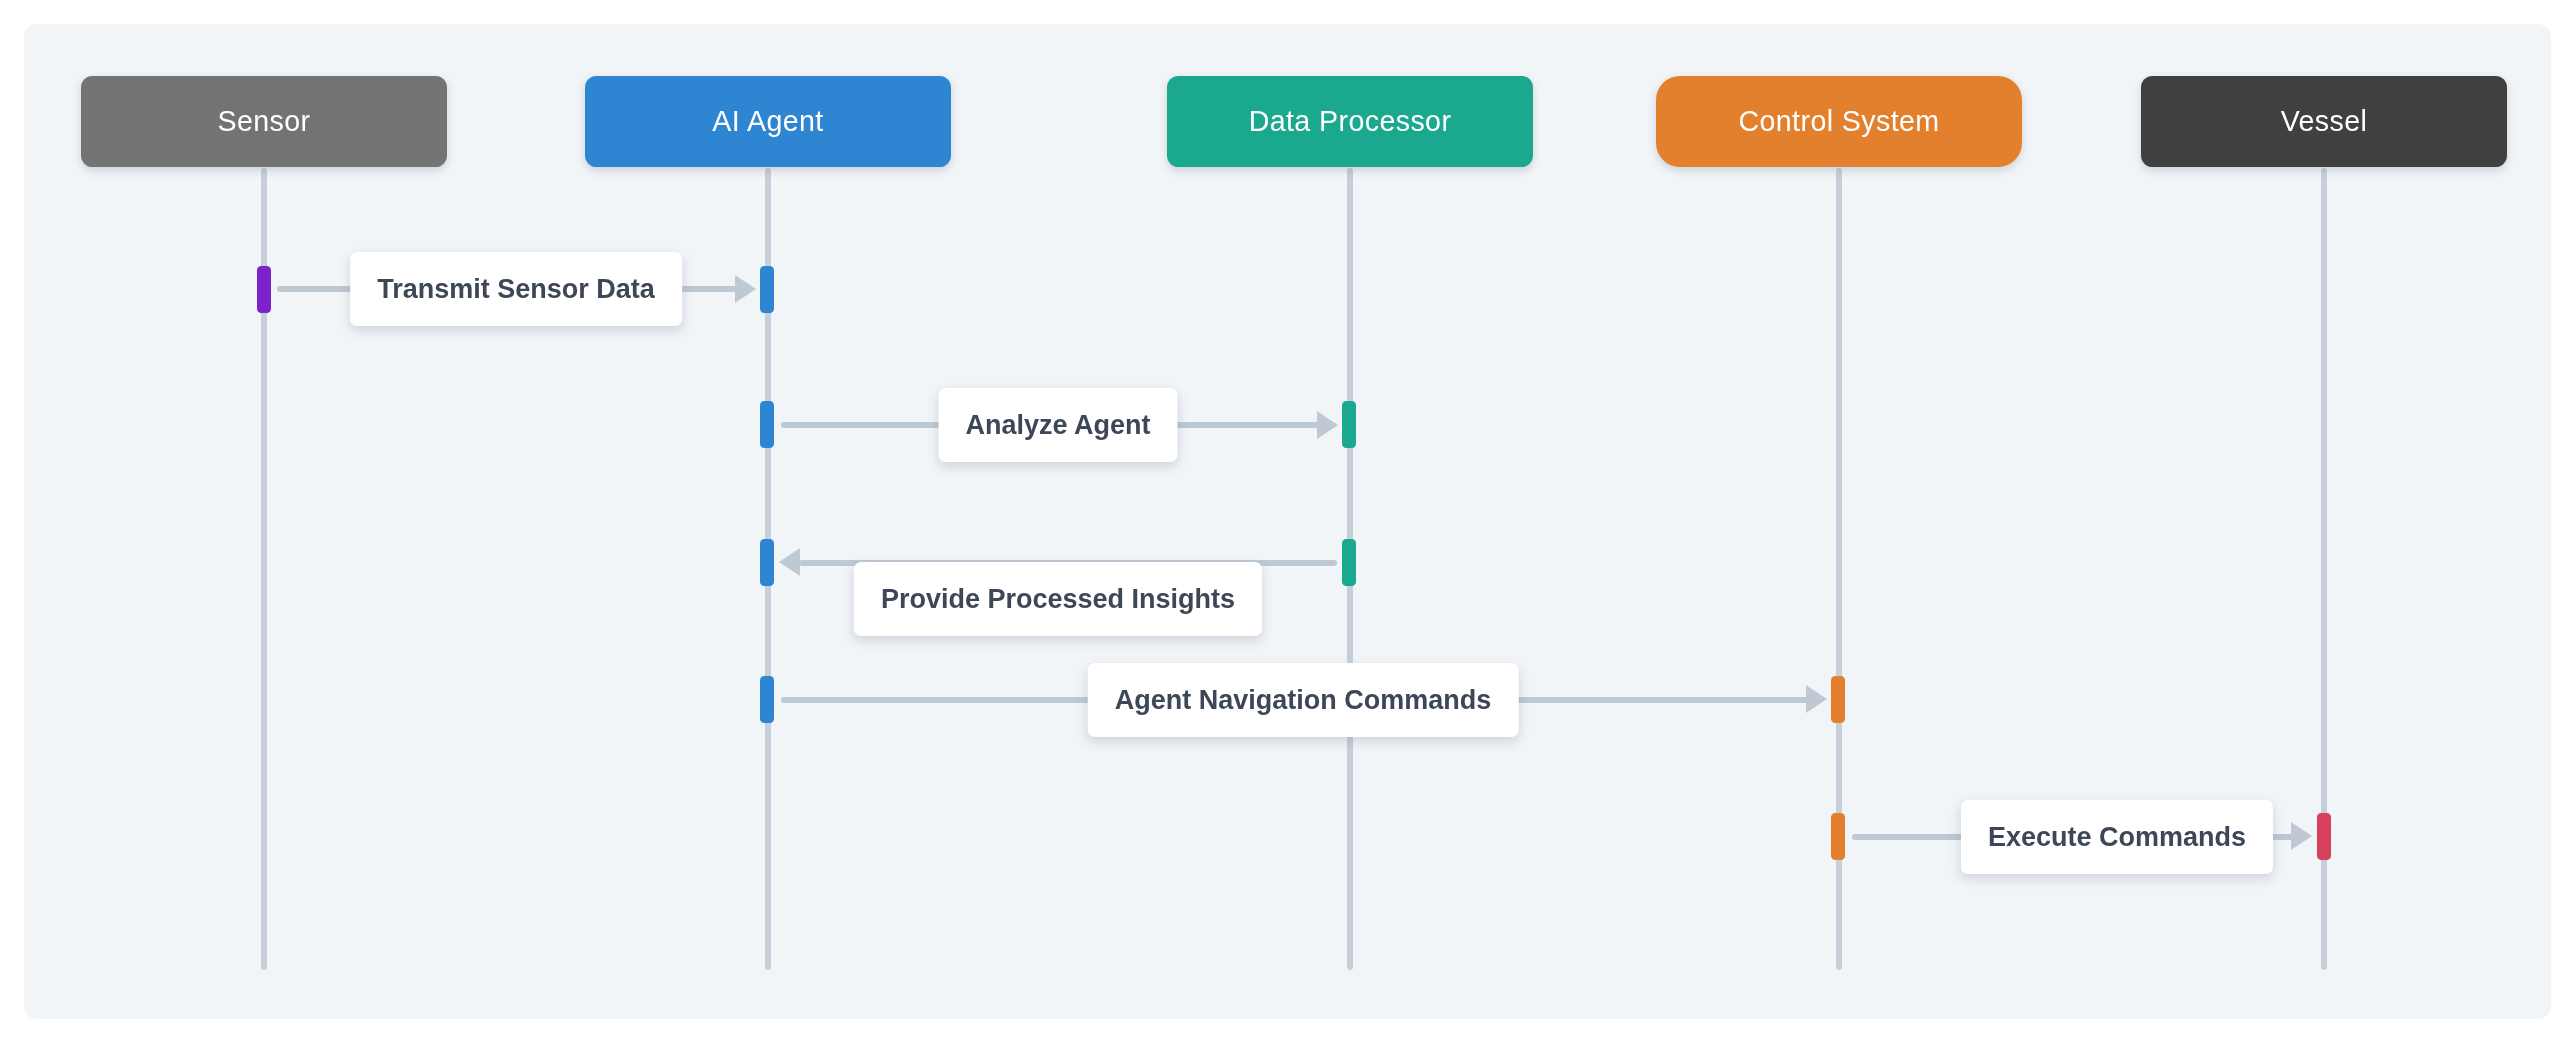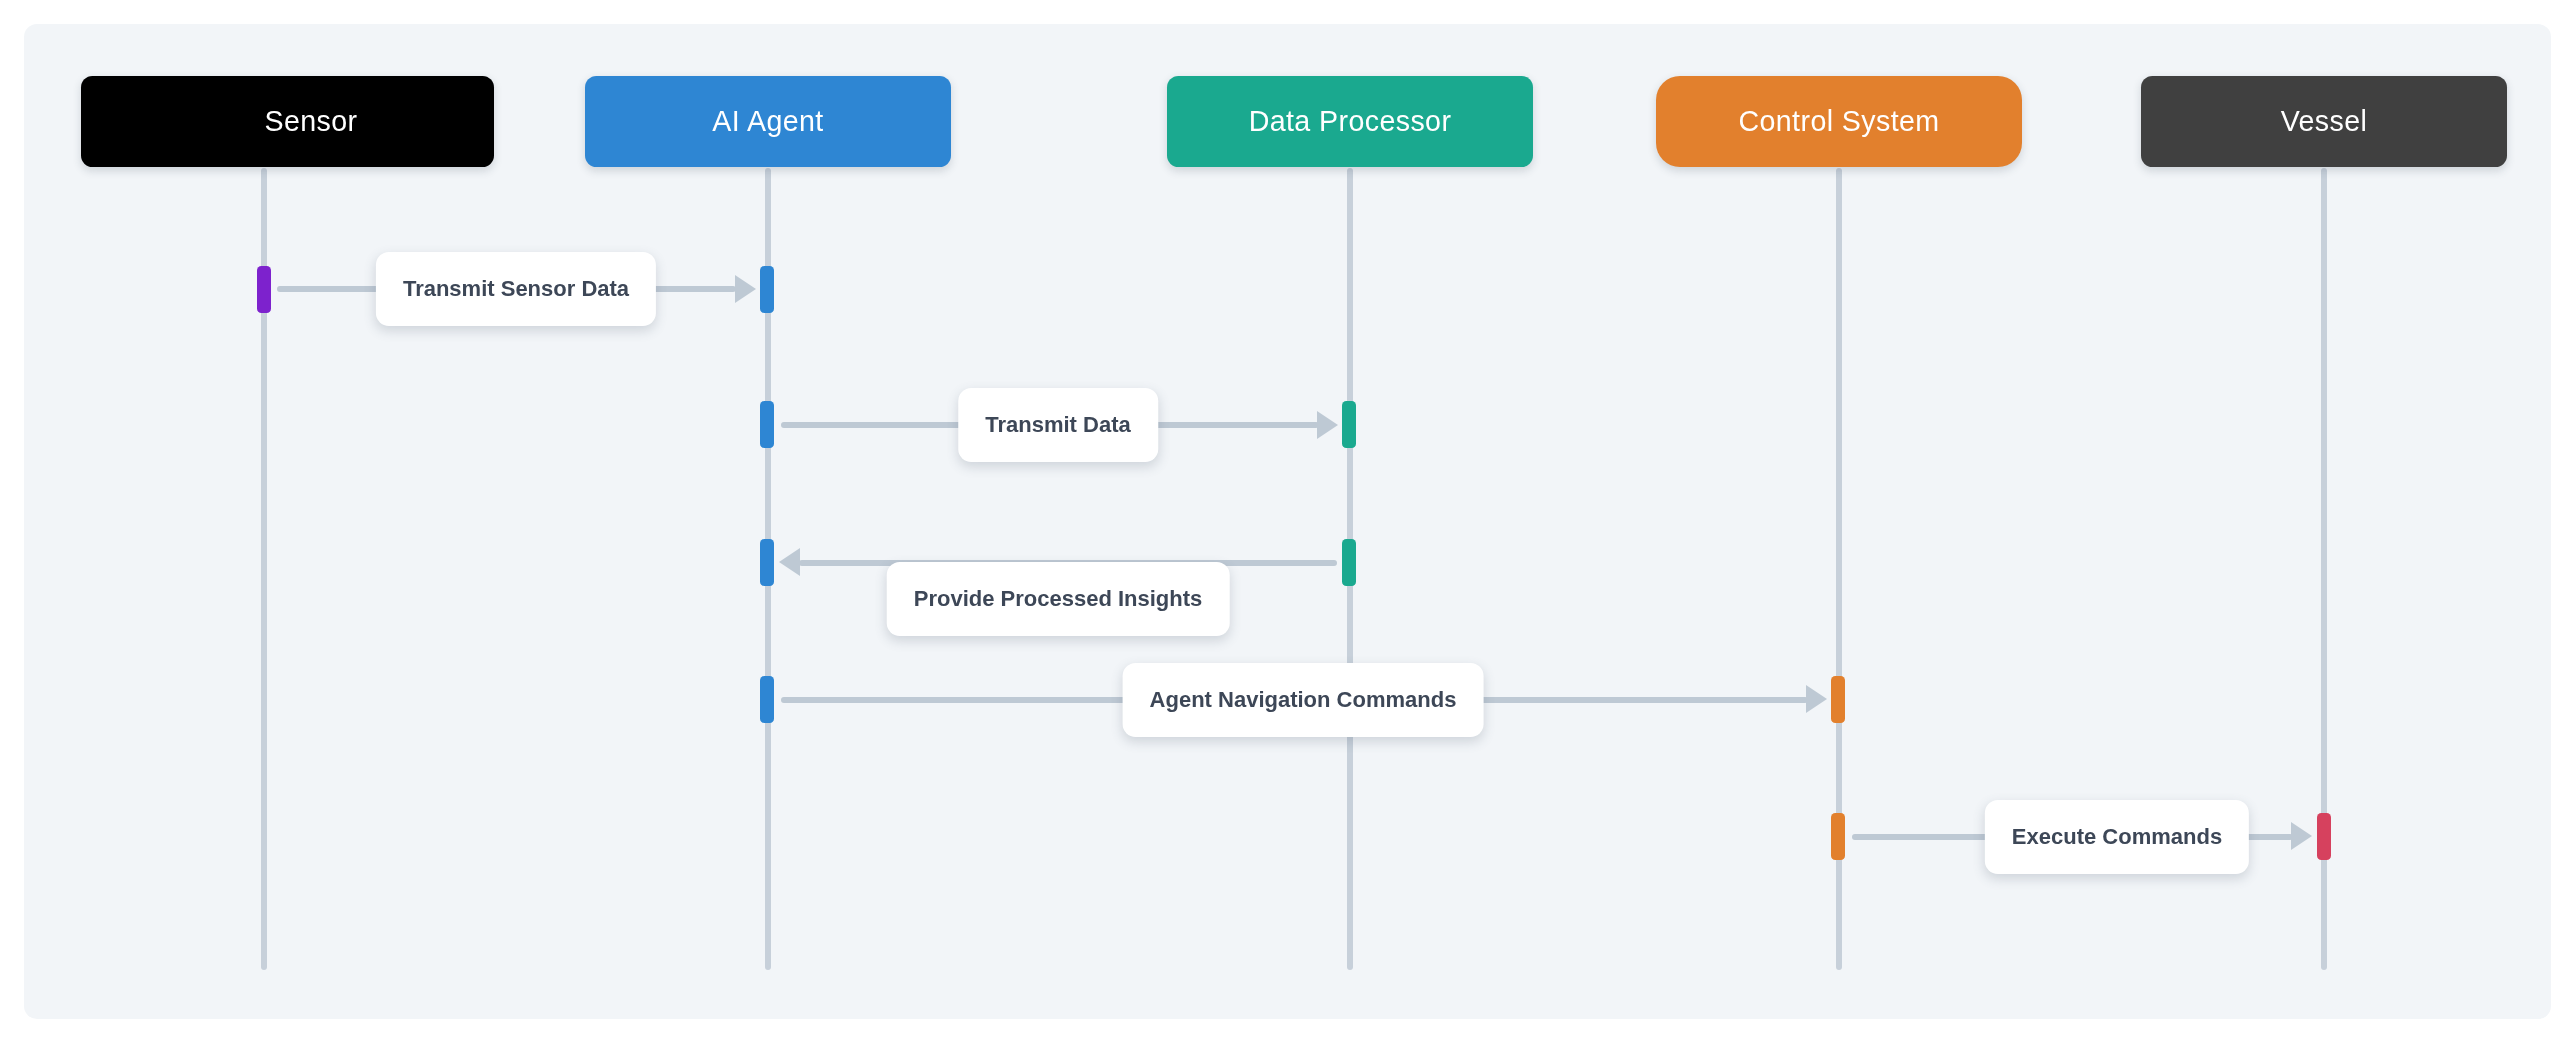--- a/index.html
+++ b/index.html
@@ -67,38 +67,38 @@
     height: 47px;
     border-radius: 4.3px;
     z-index: 3;
   }
   .msg-label {
     position: absolute;
     height: 74px;
     line-height: 74px;
     padding: 0 27px;
     background: #ffffff;
-    border-radius: 13px;
+    border-radius: 7px;
     box-shadow: 0 4.3px 11.4px rgba(71, 85, 105, 0.20);
-    font-size: 22px;
+    font-size: 27px;
     font-weight: 600;
     color: #3d4757;
     white-space: nowrap;
     transform: translateX(-50%);
     z-index: 5;
   }
 </style>
 </head>
 <body>
 
 <div class="stage">
   <div class="panel" id="panel"></div>
   <div id="layers">
       <div class="lifeline" style="left: 261px; background: rgb(199, 208, 218);"></div>
-      <div class="actor-box" style="left: 81px; background: #000000; padding-left: 47px;">
+      <div class="actor-box" style="left: 81px; background: #737373;">
         <span>Sensor</span>
       </div>
       <div class="lifeline" style="left: 765px; background: rgb(199, 208, 218);"></div>
       <div class="actor-box" style="left: 585px; background: rgb(46, 134, 211);">
         <span>AI Agent</span>
       </div>
       <div class="lifeline" style="left: 1347px; background: rgb(199, 208, 218);"></div>
       <div class="actor-box" style="left: 1167px; background: rgb(26, 169, 143);">
         <span>Data Processor</span>
       </div>
@@ -112,21 +112,21 @@
       </div>
       <div class="activation-bar" style="left: 257px; top: 266px; background: rgb(125, 34, 205);"></div>
       <div class="activation-bar" style="left: 760px; top: 266px; background: rgb(46, 134, 211);"></div>
       <div class="shaft" style="background: rgb(190, 201, 212); top: 286px; left: 277px; width: 459px;"></div>
       <div class="arrowhead" style="top: 275px; border-top: 14.3px solid transparent; border-bottom: 14.3px solid transparent; left: 735px; border-left: 21.4px solid rgb(190, 201, 212);"></div>
       <div class="msg-label" style="left: 516px; top: 252px; background: rgb(255, 255, 255); color: rgb(61, 71, 87);"><span>Transmit Sensor Data</span></div>
       <div class="activation-bar" style="left: 760px; top: 401px; background: rgb(46, 134, 211);"></div>
       <div class="activation-bar" style="left: 1342px; top: 401px; background: rgb(26, 169, 143);"></div>
       <div class="shaft" style="background: rgb(190, 201, 212); top: 422px; left: 781px; width: 538px;"></div>
       <div class="arrowhead" style="top: 411px; border-top: 14.3px solid transparent; border-bottom: 14.3px solid transparent; left: 1317px; border-left: 21.4px solid rgb(190, 201, 212);"></div>
-      <div class="msg-label" style="left: 1058px; top: 388px; background: rgb(255, 255, 255); color: rgb(61, 71, 87);"><span>Transmit Data</span></div>
+      <div class="msg-label" style="left: 1058px; top: 388px; background: rgb(255, 255, 255); color: rgb(61, 71, 87);"><span>Analyze Agent</span></div>
       <div class="activation-bar" style="left: 1342px; top: 539px; background: rgb(26, 169, 143);"></div>
       <div class="activation-bar" style="left: 760px; top: 539px; background: rgb(46, 134, 211);"></div>
       <div class="shaft" style="background: rgb(190, 201, 212); top: 560px; left: 799px; width: 538px;"></div>
       <div class="arrowhead" style="top: 548px; border-top: 14.3px solid transparent; border-bottom: 14.3px solid transparent; left: 779px; border-right: 21.4px solid rgb(190, 201, 212);"></div>
       <div class="msg-label" style="left: 1058px; top: 525px; background: rgb(255, 255, 255); color: rgb(61, 71, 87); margin-top: 37px;"><span>Provide Processed Insights</span></div>
       <div class="activation-bar" style="left: 760px; top: 676px; background: rgb(46, 134, 211);"></div>
       <div class="activation-bar" style="left: 1831px; top: 676px; background: rgb(226, 128, 45);"></div>
       <div class="shaft" style="background: rgb(190, 201, 212); top: 697px; left: 781px; width: 1027px;"></div>
       <div class="arrowhead" style="top: 685px; border-top: 14.3px solid transparent; border-bottom: 14.3px solid transparent; left: 1806px; border-left: 21.4px solid rgb(190, 201, 212);"></div>
       <div class="msg-label" style="left: 1303px; top: 663px; background: rgb(255, 255, 255); color: rgb(61, 71, 87);"><span>Agent Navigation Commands</span></div>

